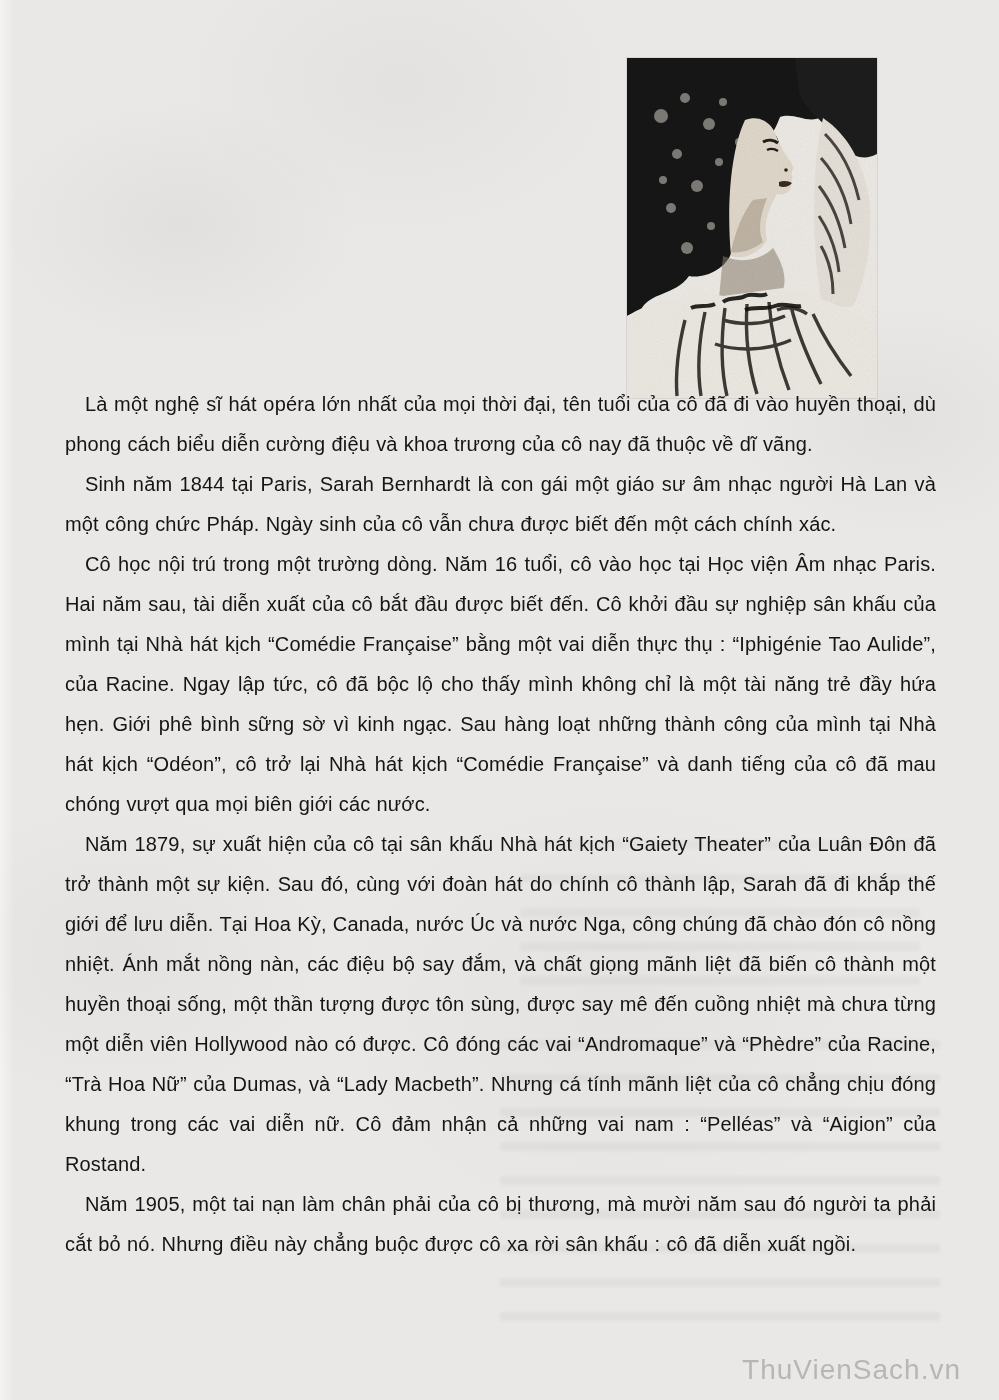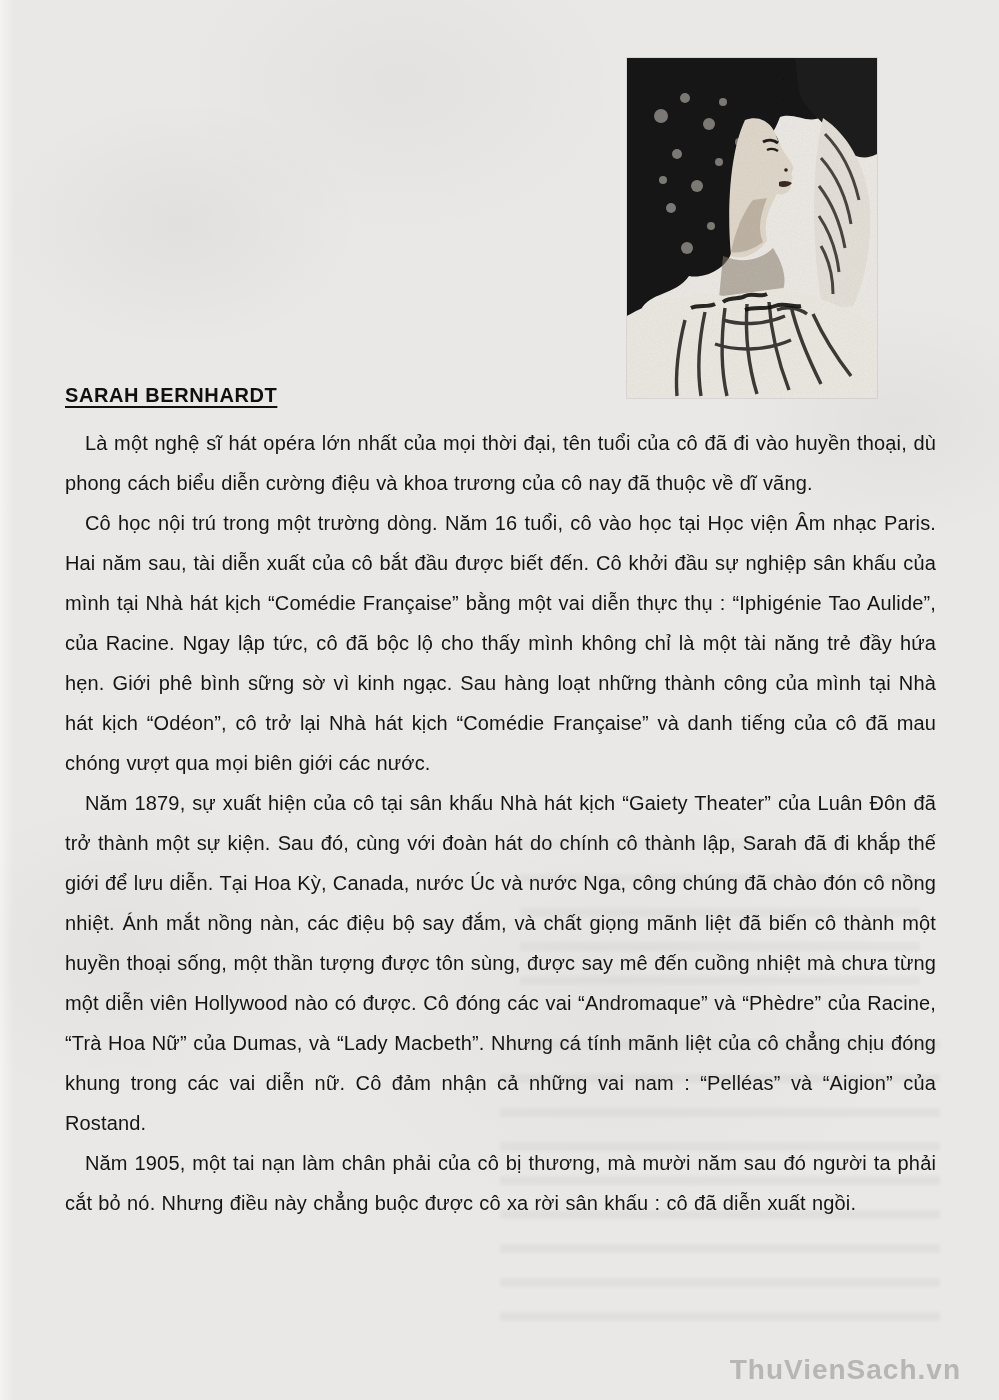--- a/index.html
+++ b/index.html
@@ -44,21 +44,21 @@
     position:absolute;pointer-events:none;opacity:.05;filter:blur(1.5px);
     background:repeating-linear-gradient(
       180deg,#555 0 9px, transparent 9px 34px);
   }
   .ghost.g1{left:500px;top:1040px;width:440px;height:300px;}
   .ghost.g2{left:520px;top:840px;width:400px;height:170px;opacity:.04;}
 
   
   .watermark{
     position:absolute;right:38px;bottom:14px;
-    font-size:28px;font-weight:700;letter-spacing:1px;
+    font-size:28px;font-weight:400;letter-spacing:1px;
     color:#b7b6b4;
   }
 </style>
 </head>
 <body>
 
 <div class="page">
 
   <div class="photo" aria-label="Black-and-white portrait photograph of Sarah Bernhardt in profile, curly dark hair, white ruffled dress">
     <svg viewBox="0 0 250 340" preserveAspectRatio="none">
@@ -137,22 +137,22 @@
         <g stroke="#14110e" stroke-width="4" fill="none" opacity=".9">
           <path d="M96,244 C104,238 112,242 118,238 C126,234 132,240 140,236"></path>
           <path d="M118,252 C128,248 138,252 148,248 C158,244 166,250 174,248"></path>
           <path d="M64,250 C72,246 80,250 88,246"></path>
         </g>
       </g>
     </svg>
   </div>
 
   <div class="article">
-    <h1 class="heading">SARAH BERNHARDT</h1>
     <p>Là một nghệ sĩ hát opéra lớn nhất của mọi thời đại, tên tuổi của cô đã đi vào huyền thoại, dù phong cách biểu diễn cường điệu và khoa trương của cô nay đã thuộc về dĩ vãng.</p>
+    <p>Sinh năm 1844 tại Paris, Sarah Bernhardt là con gái một giáo sư âm nhạc người Hà Lan và một công chức Pháp. Ngày sinh của cô vẫn chưa được biết đến một cách chính xác.</p>
     <p>Cô học nội trú trong một trường dòng. Năm 16 tuổi, cô vào học tại Học viện Âm nhạc Paris. Hai năm sau, tài diễn xuất của cô bắt đầu được biết đến. Cô khởi đầu sự nghiệp sân khấu của mình tại Nhà hát kịch “Comédie Française” bằng một vai diễn thực thụ : “Iphigénie Tao Aulide”, của Racine. Ngay lập tức, cô đã bộc lộ cho thấy mình không chỉ là một tài năng trẻ đầy hứa hẹn. Giới phê bình sững sờ vì kinh ngạc. Sau hàng loạt những thành công của mình tại Nhà hát kịch “Odéon”, cô trở lại Nhà hát kịch “Comédie Française” và danh tiếng của cô đã mau chóng vượt qua mọi biên giới các nước.</p>
     <p>Năm 1879, sự xuất hiện của cô tại sân khấu Nhà hát kịch “Gaiety Theater” của Luân Đôn đã trở thành một sự kiện. Sau đó, cùng với đoàn hát do chính cô thành lập, Sarah đã đi khắp thế giới để lưu diễn. Tại Hoa Kỳ, Canada, nước Úc và nước Nga, công chúng đã chào đón cô nồng nhiệt. Ánh mắt nồng nàn, các điệu bộ say đắm, và chất giọng mãnh liệt đã biến cô thành một huyền thoại sống, một thần tượng được tôn sùng, được say mê đến cuồng nhiệt mà chưa từng một diễn viên Hollywood nào có được. Cô đóng các vai “Andromaque” và “Phèdre” của Racine, “Trà Hoa Nữ” của Dumas, và “Lady Macbeth”. Nhưng cá tính mãnh liệt của cô chẳng chịu đóng khung trong các vai diễn nữ. Cô đảm nhận cả những vai nam : “Pelléas” và “Aigion” của Rostand.</p>
     <p>Năm 1905, một tai nạn làm chân phải của cô bị thương, mà mười năm sau đó người ta phải cắt bỏ nó. Nhưng điều này chẳng buộc được cô xa rời sân khấu : cô đã diễn xuất ngồi.</p>
 
   </div>
 
   <div class="ghost g1"></div>
   <div class="ghost g2"></div>
 
   <div class="watermark">ThuVienSach.vn</div>

